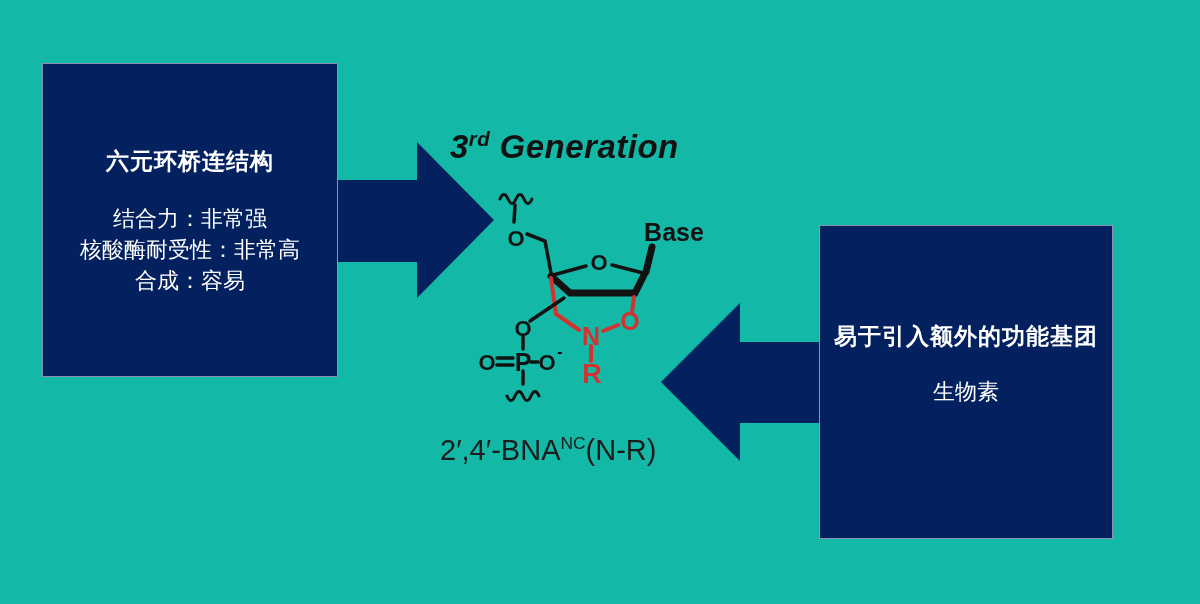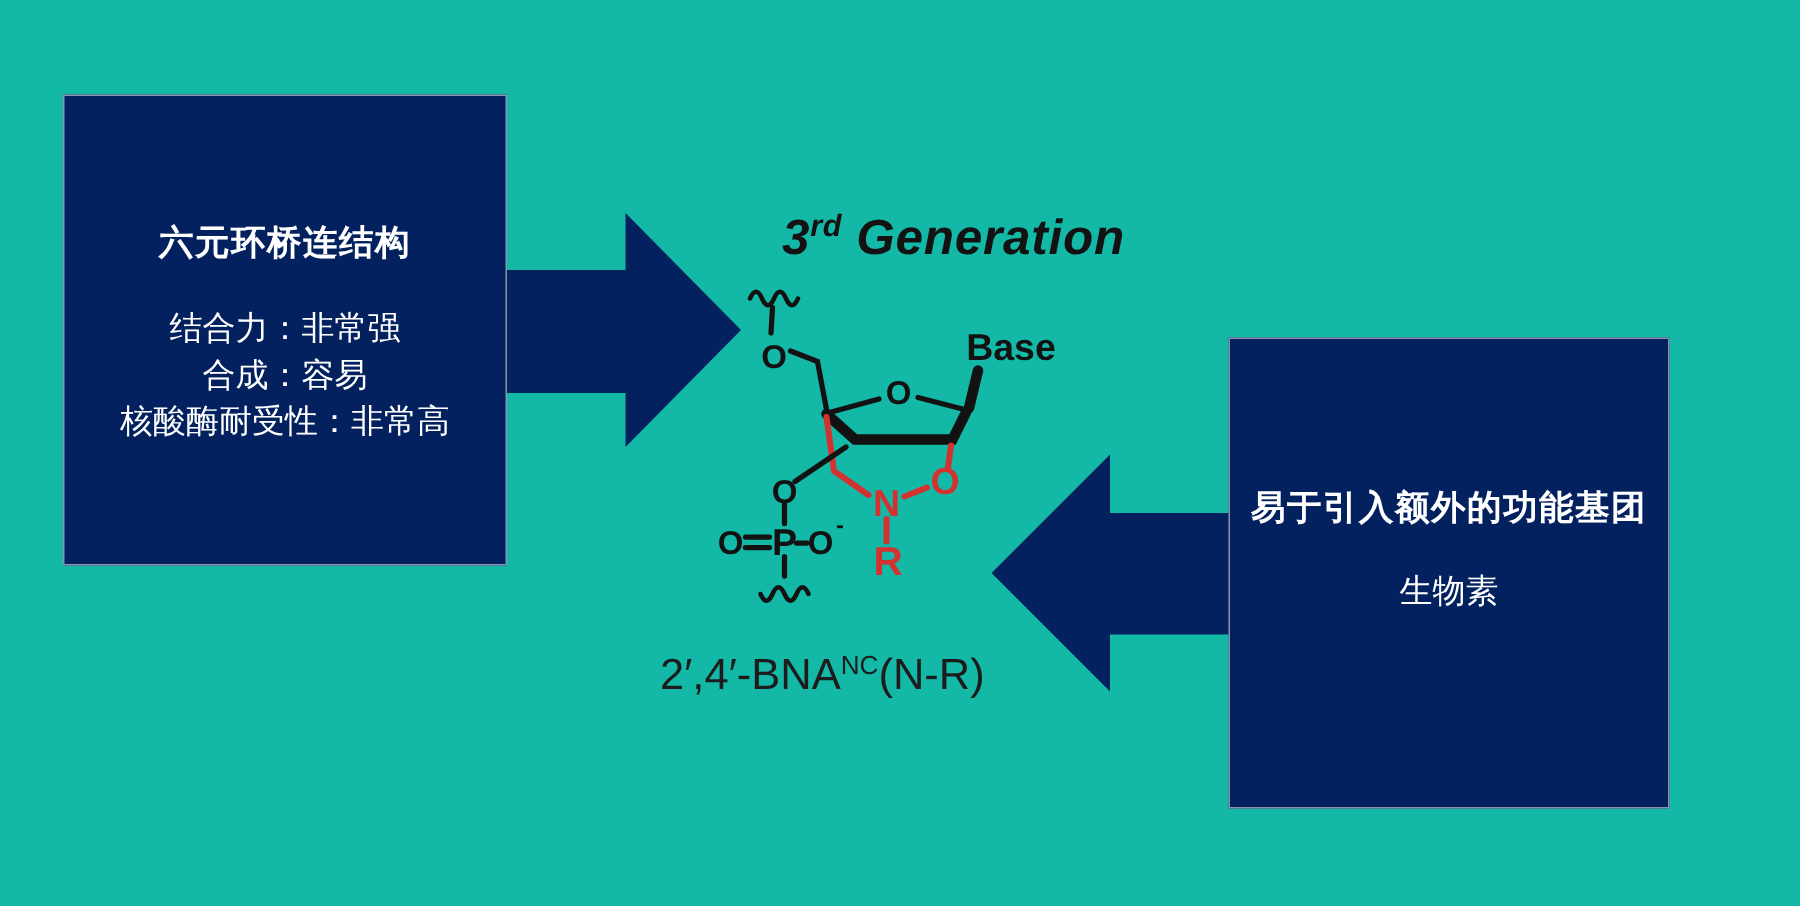--- a/index.html
+++ b/index.html
@@ -16,39 +16,39 @@
   
   .box {
     position: absolute;
     background: var(--navy);
     border: 1px solid var(--box-border);
     box-sizing: border-box;
     color: #ffffff;
     text-align: center;
   }
   .left-box  { left: 42px;  top: 63px;  width: 296px; height: 314px; }
-  .right-box { left: 819px; top: 225px; width: 294px; height: 314px; }
+  .right-box { left: 819px; top: 225px; width: 294px; height: 314px; font-family: Liberation Mono, monospace; }
 
   .box-heading {
     font-weight: bold;
     font-size: 23px;
     line-height: 30px;
     letter-spacing: 1px;
   }
   .left-box  .box-heading { margin-top: 82px; margin-bottom: 27px; }
   .right-box .box-heading { margin-top: 97px; margin-bottom: 26px; }
 
   .box-line { font-size: 22px; line-height: 31px; }
   .right-box .box-line { line-height: 29px; }
 
   
   .gen-title {
     position: absolute;
-    left: 450px; top: 139px; width: 300px;
-    text-align: right;
+    left: 450px; top: 127px; width: 300px;
+    text-align: left;
     color: var(--ink);
     font-weight: bold;
     font-style: italic;
     font-size: 33px;
     letter-spacing: 0.5px;
   }
   .gen-title sup { font-size: 0.62em; vertical-align: super; }
   .gen-title .word { margin-left: 0.28em; }
 
   
@@ -79,22 +79,22 @@
 <div class="canvas">
 
   <svg class="arrows-layer" width="1200" height="604" viewBox="0 0 1200 604">
     <polygon class="navy-shape" points="337,180 417,180 417,142 494,220 417,298 417,262 337,262"></polygon>
     <polygon class="navy-shape" points="820,342 740,342 740,303 661,382 740,461 740,423 820,423"></polygon>
   </svg>
 
   <div class="box left-box">
     <div class="box-heading">六元环桥连结构</div>
     <div class="box-line">结合力：非常强</div>
+    <div class="box-line">核酸酶耐受性：非常高</div>
     <div class="box-line">合成：容易</div>
-    <div class="box-line">核酸酶耐受性：非常高</div>
   </div>
 
   <div class="box right-box">
     <div class="box-heading">易于引入额外的功能基团</div>
     <div class="box-line">生物素</div>
   </div>
 
   <div class="gen-title">
     <span>3</span><sup>rd</sup><span class="word">Generation</span>
   </div>

